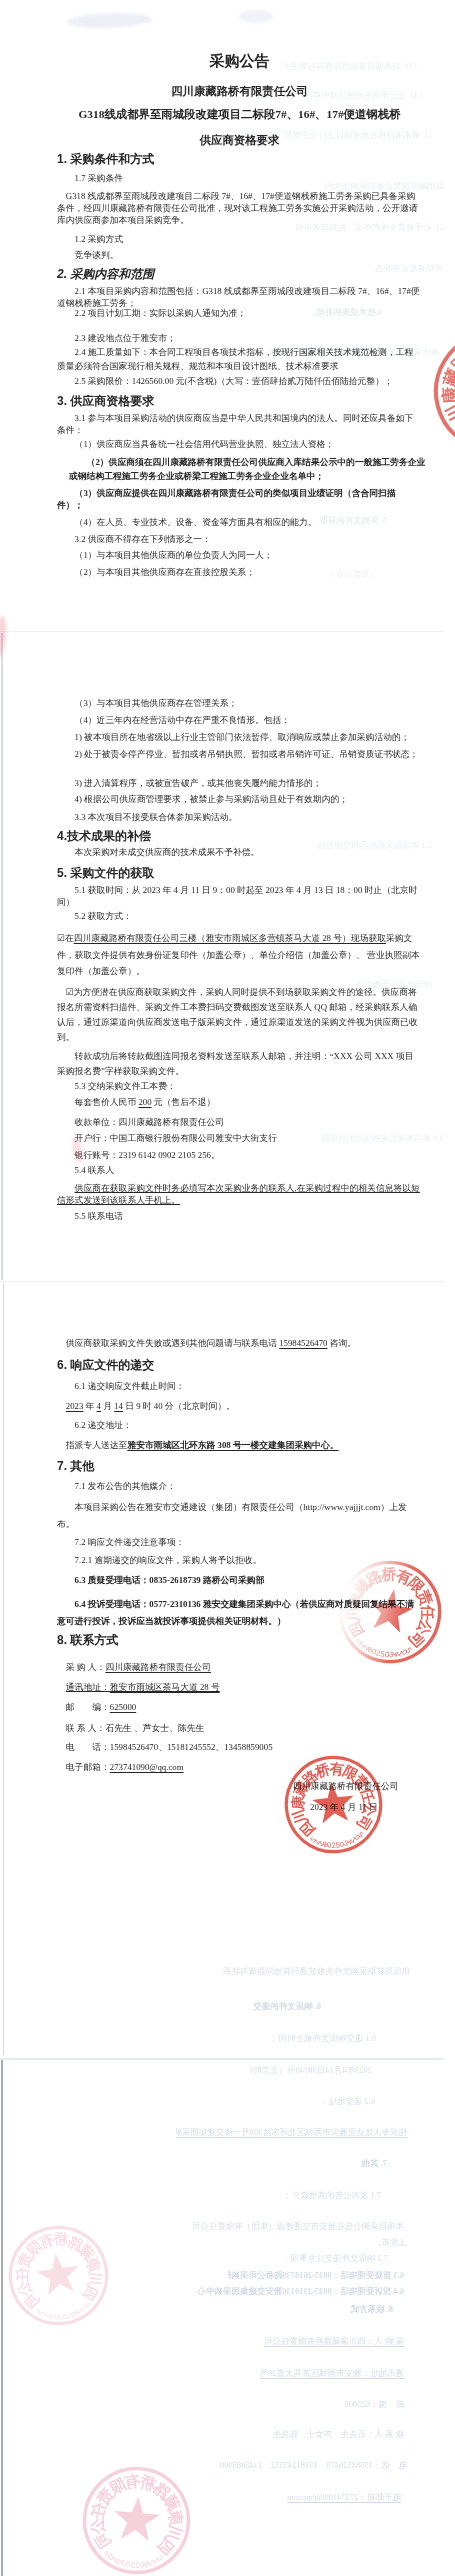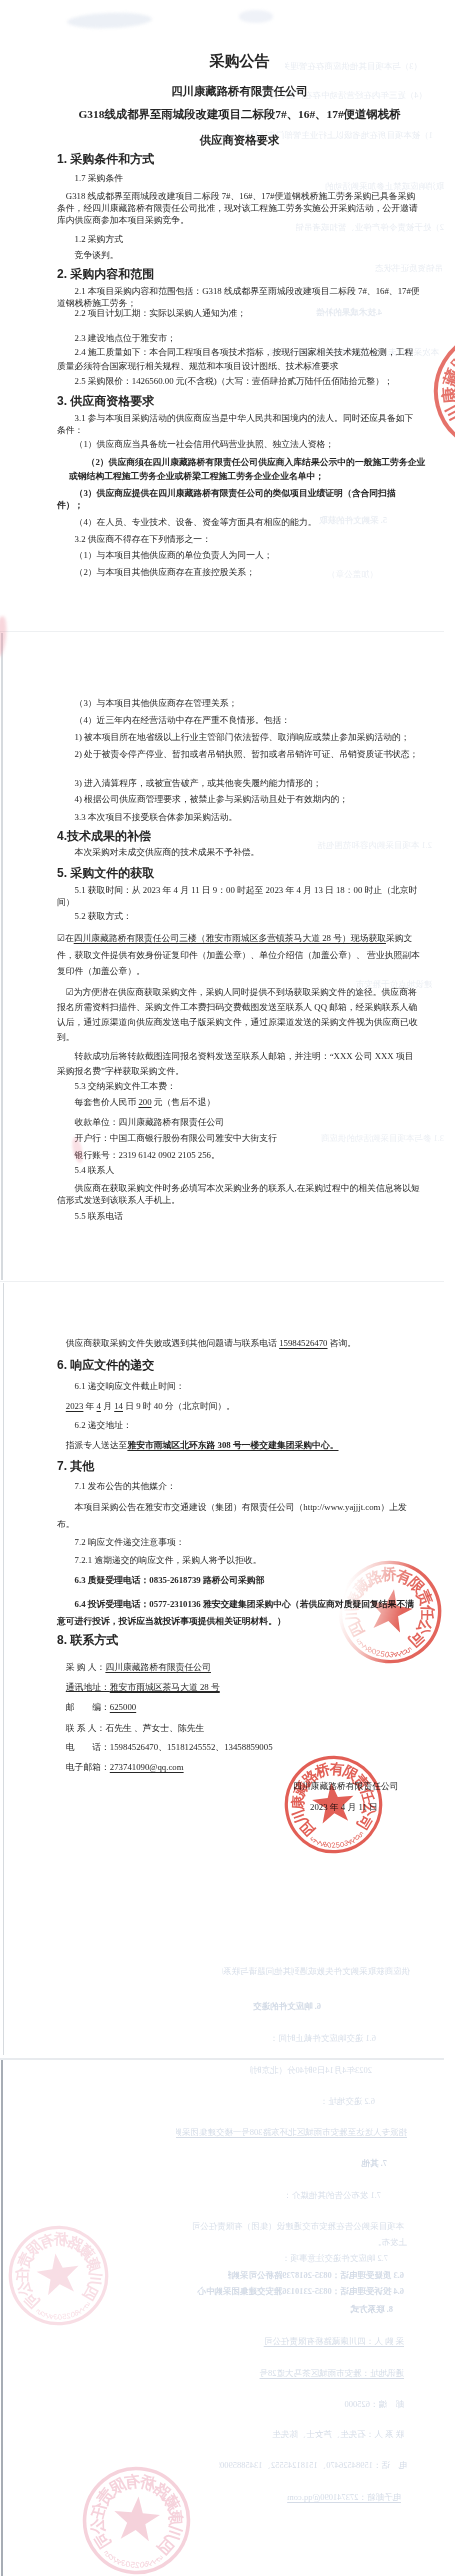--- a/index.html
+++ b/index.html
@@ -64,21 +64,21 @@
   <div id="text-layer">
       <div class="blk b-title" style="top: 52px;"><span class="">采购公告</span></div>
       <div class="blk b-sub" style="top: 83px;"><span class="">四川康藏路桥有限责任公司</span></div>
       <div class="blk b-sub" style="top: 106px;"><span class="">G318线成都界至雨城段改建项目二标段7#、16#、17#便道钢栈桥</span></div>
       <div class="blk b-sub" style="top: 132px;"><span class="">供应商资格要求</span></div>
       <div class="blk b-h2" style="top: 151px;"><span class="">1. 采购条件和方式</span></div>
       <div class="blk b-p" style="top: 172px;"><span class="">1.7 采购条件</span></div>
       <div class="blk b-p" style="top: 190px; text-indent: 1em;"><span class="">G318 线成都界至雨城段改建项目二标段 7#、16#、17#便道钢栈桥施工劳务采购已具备采购条件，经四川康藏路桥有限责任公司批准，现对该工程施工劳务实施公开采购活动，公开邀请库内供应商参加本项目采购竞争。</span></div>
       <div class="blk b-p" style="top: 233px;"><span class="">1.2 采购方式</span></div>
       <div class="blk b-p" style="top: 249px;"><span class="">竞争谈判。</span></div>
-      <div class="blk b-h2" style="top: 266px;"><span class="">2. 采购内容和范围</span></div>
+      <div class="blk b-h2" style="top: 266px; font-style: italic;"><span class="">2. 采购内容和范围</span></div>
       <div class="blk b-p" style="top: 285px; line-height: 12px;"><span class="">2.1 本项目采购内容和范围包括：G318 线成都界至雨城段改建项目二标段 7#、16#、17#便道钢栈桥施工劳务；</span></div>
       <div class="blk b-p" style="top: 307px;"><span class="">2.2 项目计划工期：实际以采购人通知为准；</span></div>
       <div class="blk b-p" style="top: 332px;"><span class="">2.3 建设地点位于雅安市；</span></div>
       <div class="blk b-p" style="top: 345px; line-height: 14.2px;"><span class="">2.4 施工质量如下：本合同工程项目各项技术指标，按现行国家相关技术规范检测，工程质量必须符合国家现行相关规程、规范和本项目设计图纸、技术标准要求</span></div>
       <div class="blk b-p" style="top: 375px;"><span class="">2.5 采购限价：1426560.00 元(不含税)（大写：壹佰肆拾贰万陆仟伍佰陆拾元整）；</span></div>
       <div class="blk b-h2" style="top: 393px;"><span class="">3. 供应商资格要求</span></div>
       <div class="blk b-p" style="top: 412px;"><span class="">3.1 参与本项目采购活动的供应商应当是中华人民共和国境内的法人。同时还应具备如下条件：</span></div>
       <div class="blk b-p" style="top: 438px;"><span class="">（1）供应商应当具备统一社会信用代码营业执照、独立法人资格；</span></div>
       <div class="blk b-p bold" style="top: 455px; line-height: 14.2px; margin-left: 12px;"><span class="">（2）供应商须在四川康藏路桥有限责任公司供应商入库结果公示中的一般施工劳务企业或钢结构工程施工劳务企业或桥梁工程施工劳务企业企业名单中；</span></div>
       <div class="blk b-p bold" style="top: 487px;"><span class="">（3）供应商应提供在四川康藏路桥有限责任公司的类似项目业绩证明（含合同扫描件）；</span></div>
@@ -100,21 +100,21 @@
       <div class="blk b-p" style="top: 910px;"><span class="">5.2 获取方式：</span></div>
       <div class="blk b-p" style="top: 930px; line-height: 16.5px; text-indent: 0em;"><span class="">☑在</span><span class="u ">四川康藏路桥有限责任公司三楼（雅安市雨城区多营镇茶马大道 28 号）现场获取</span><span class="">采购文件，获取文件提供有效身份证复印件（加盖公章）、单位介绍信（加盖公章）、 营业执照副本复印件（加盖公章）。</span></div>
       <div class="blk b-p" style="top: 985px; line-height: 15px; text-indent: 1em;"><span class="">☑为方便潜在供应商获取采购文件，采购人同时提供不到场获取采购文件的途径。供应商将报名所需资料扫描件、采购文件工本费扫码交费截图发送至联系人 QQ 邮箱，经采购联系人确认后，通过原渠道向供应商发送电子版采购文件，通过原渠道发送的采购文件视为供应商已收到。</span></div>
       <div class="blk b-p" style="top: 1049px; line-height: 15px;"><span class="">转款成功后将转款截图连同报名资料发送至联系人邮箱，并注明：“XXX 公司 XXX 项目采购报名费”字样获取采购文件。</span></div>
       <div class="blk b-p" style="top: 1080px;"><span class="">5.3 交纳采购文件工本费：</span></div>
       <div class="blk b-p" style="top: 1096px;"><span class="">每套售价人民币 </span><span class="u ">200</span><span class=""> 元（售后不退）</span></div>
       <div class="blk b-p" style="top: 1116px;"><span class="">收款单位：四川康藏路桥有限责任公司</span></div>
       <div class="blk b-p" style="top: 1132px;"><span class="">开户行：中国工商银行股份有限公司雅安中大街支行</span></div>
       <div class="blk b-p" style="top: 1149px;"><span class="">银行账号：2319 6142 0902 2105 256。</span></div>
       <div class="blk b-p" style="top: 1164px;"><span class="">5.4 联系人</span></div>
-      <div class="blk b-p" style="top: 1182px; line-height: 12px;"><span class="">供应商在获取采购文件时务必填写本次采购业务的联系人,在采购过程中的相关信息将以短信形式发送到该联系人手机上。</span></div>
+      <div class="blk b-p" style="top: 1182px; line-height: 12px; text-decoration: underline;"><span class="">供应商在获取采购文件时务必填写本次采购业务的联系人,在采购过程中的相关信息将以短信形式发送到该联系人手机上。</span></div>
       <div class="blk b-p" style="top: 1210px;"><span class="">5.5 联系电话</span></div>
       <div class="blk b-p" style="top: 1337px; text-indent: 1em;"><span class="">供应商获取采购文件失败或遇到其他问题请与联系电话 </span><span class="u ">15984526470</span><span class=""> 咨询。</span></div>
       <div class="blk b-h2" style="top: 1357px;"><span class="">6. 响应文件的递交</span></div>
       <div class="blk b-p" style="top: 1380px;"><span class="">6.1 递交响应文件截止时间：</span></div>
       <div class="blk b-p" style="top: 1400px; text-indent: 1em;"><span class="u ">2023</span><span class=""> 年 </span><span class="u ">4</span><span class=""> 月 </span><span class="u ">14</span><span class=""> 日 9 时 40 分（北京时间）。</span></div>
       <div class="blk b-p" style="top: 1419px;"><span class="">6.2 递交地址：</span></div>
       <div class="blk b-p" style="top: 1439px; text-indent: 1em;"><span class="">指派专人送达至</span><span class="u bold">雅安市雨城区北环东路 308 号一楼交建集团采购中心。</span></div>
       <div class="blk b-h2" style="top: 1458px;"><span class="">7. 其他</span></div>
       <div class="blk b-p" style="top: 1480px;"><span class="">7.1 发布公告的其他媒介：</span></div>
       <div class="blk b-p" style="top: 1499px; line-height: 17px;"><span class="">本项目采购公告在雅安市交通建设（集团）有限责任公司（http://www.yajjjt.com）上发布。</span></div>

